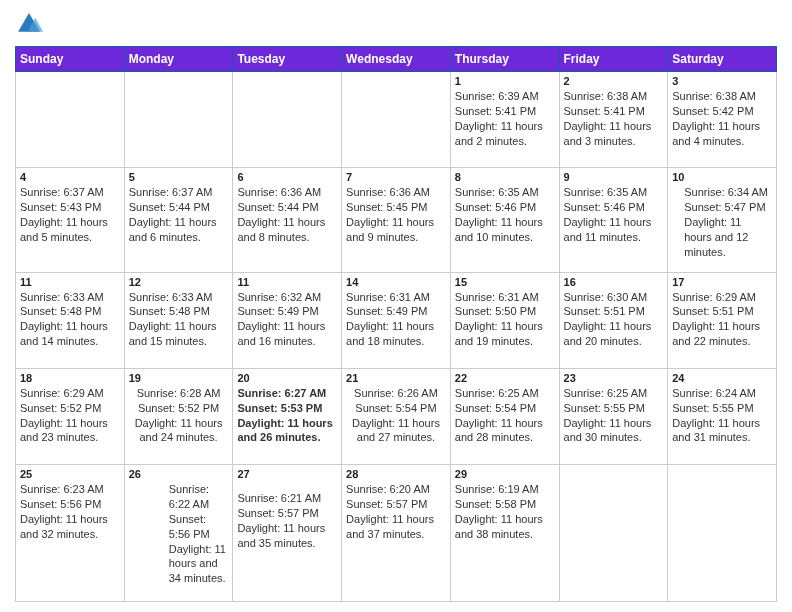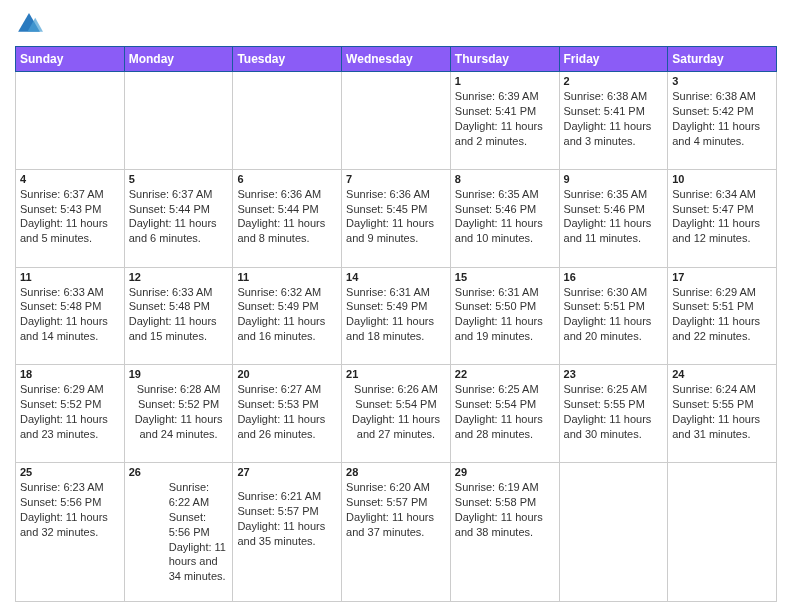--- a/index.html
+++ b/index.html
@@ -54,21 +54,21 @@
       font-size: 14px;
       color: #555;
     }
     .calendar {
       width: 100%;
       border-collapse: collapse;
       flex: 1;
       table-layout: fixed;
     }
     .calendar thead th {
-      background: #8b5cf6;
+      background: #6d28d9;
       color: #fff;
       font-size: 12px;
       font-weight: bold;
       padding: 5px 4px;
       text-align: left;
       border: 1px solid #1a5a9f;
     }
     .calendar tbody td {
       border: 1px solid #ccc;
       vertical-align: top;
@@ -182,21 +182,21 @@
 Daylight: 11 hours and 10 minutes.</div>
           </td>
           <td>
             <div class="day-number">9</div>
             <div class="day-info" style="white-space: pre-line;">Sunrise: 6:35 AM
 Sunset: 5:46 PM
 Daylight: 11 hours and 11 minutes.</div>
           </td>
           <td>
             <div class="day-number">10</div>
-            <div class="day-info" style="white-space: pre-line;">Sunrise: 6:34 AM
+            <div class="day-info" style="white-space: pre-line; margin-left: 12px;">Sunrise: 6:34 AM
 Sunset: 5:47 PM
 Daylight: 11 hours and 12 minutes.</div>
           </td>
         </tr>
         <tr>
           <td>
             <div class="day-number">11</div>
             <div class="day-info" style="white-space: pre-line;">Sunrise: 6:33 AM
 Sunset: 5:48 PM
 Daylight: 11 hours and 14 minutes.</div>
@@ -246,21 +246,21 @@
 Daylight: 11 hours and 23 minutes.</div>
           </td>
           <td>
             <div class="day-number">19</div>
             <div class="day-info" style="white-space: pre-line; text-align: center;">Sunrise: 6:28 AM
 Sunset: 5:52 PM
 Daylight: 11 hours and 24 minutes.</div>
           </td>
           <td>
             <div class="day-number">20</div>
-            <div class="day-info" style="white-space: pre-line;">Sunrise: 6:27 AM
+            <div class="day-info" style="white-space: pre-line; font-weight: bold;">Sunrise: 6:27 AM
 Sunset: 5:53 PM
 Daylight: 11 hours and 26 minutes.</div>
           </td>
           <td>
             <div class="day-number">21</div>
             <div class="day-info" style="white-space: pre-line; text-align: center;">Sunrise: 6:26 AM
 Sunset: 5:54 PM
 Daylight: 11 hours and 27 minutes.</div>
           </td>
           <td>

